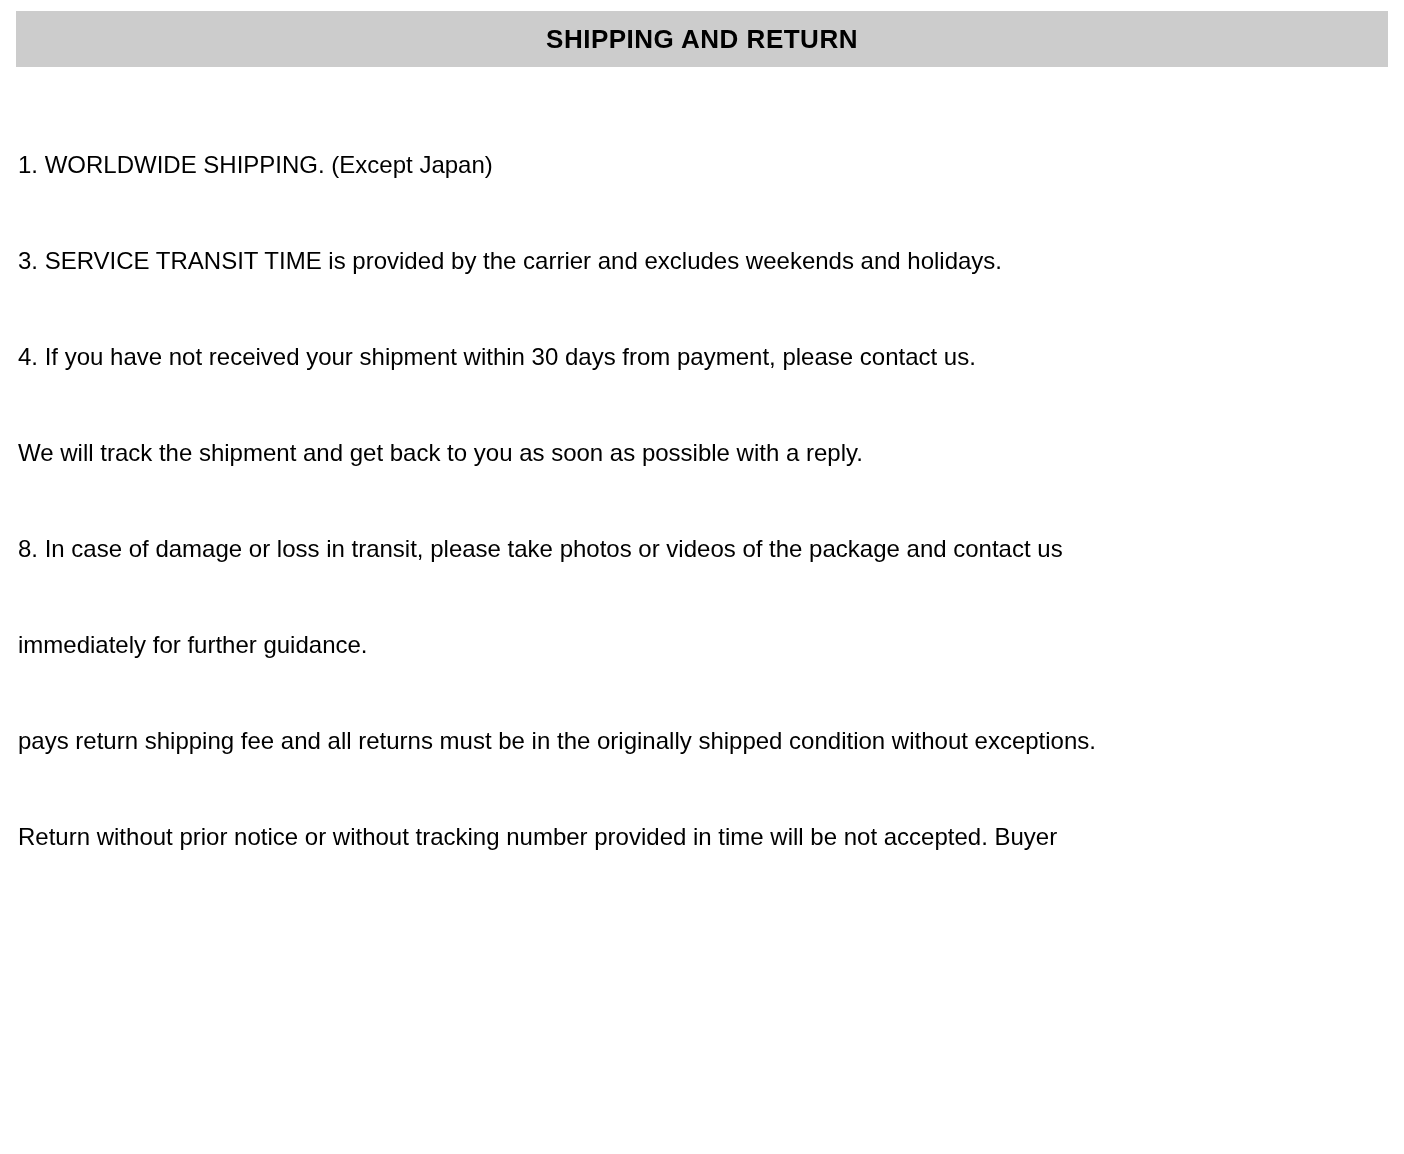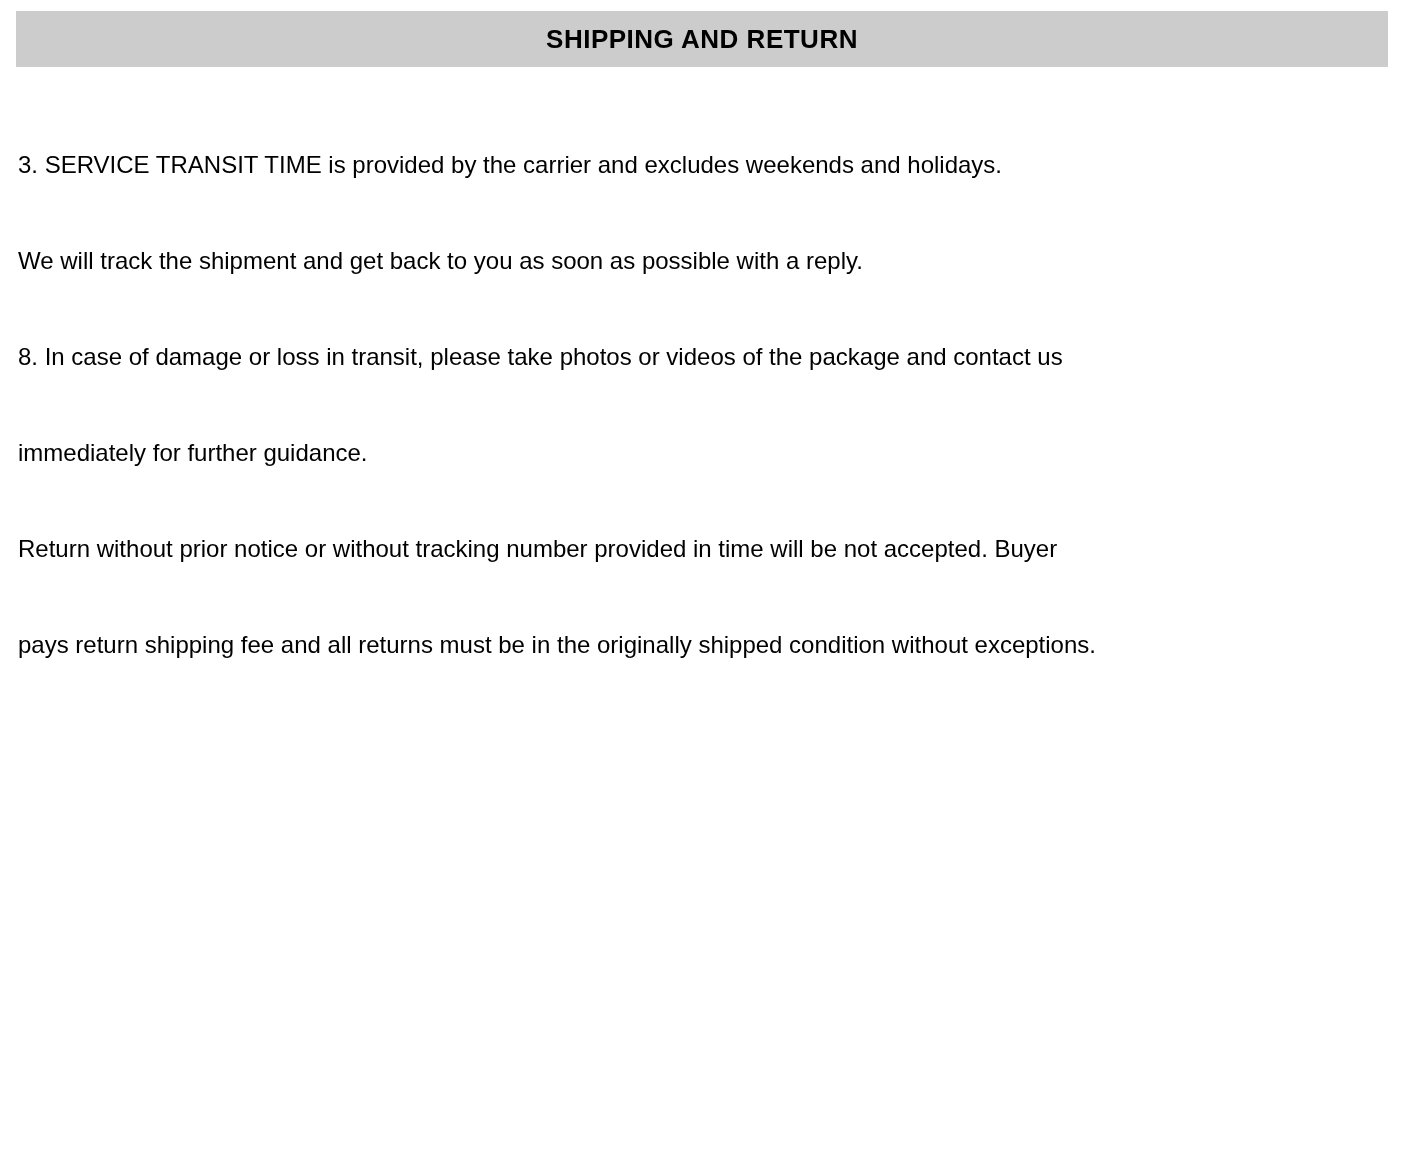--- a/index.html
+++ b/index.html
@@ -42,25 +42,27 @@
   .s1 .body { padding-top: 18px; }
 </style>
 </head>
 <body style="background: rgb(255, 255, 255);">
 
 <div class="page">
 
   <section class="s1">
     <div class="bar">SHIPPING AND RETURN</div>
     <div class="body">
+      <div class="line">1. WORLDWIDE SHIPPING. (Except Japan)</div>
       <div class="line">3. SERVICE TRANSIT TIME is provided by the carrier and excludes weekends and holidays.</div>
+      <div class="line">4. If you have not received your shipment within 30 days from payment, please contact us.</div>
       <div class="line">We will track the shipment and get back to you as soon as possible with a reply.</div>
       <div class="line">8. In case of damage or loss in transit, please take photos or videos of the package and contact us</div>
       <div class="line">immediately for further guidance.</div>
+      <div class="line">pays return shipping fee and all returns must be in the originally shipped condition without exceptions.</div>
       <div class="line">Return without prior notice or without tracking number provided in time will be not accepted. Buyer</div>
-      <div class="line">pays return shipping fee and all returns must be in the originally shipped condition without exceptions.</div>
       
       
       
     </div>
   </section>
 
 </div>
 
 </body></html>

